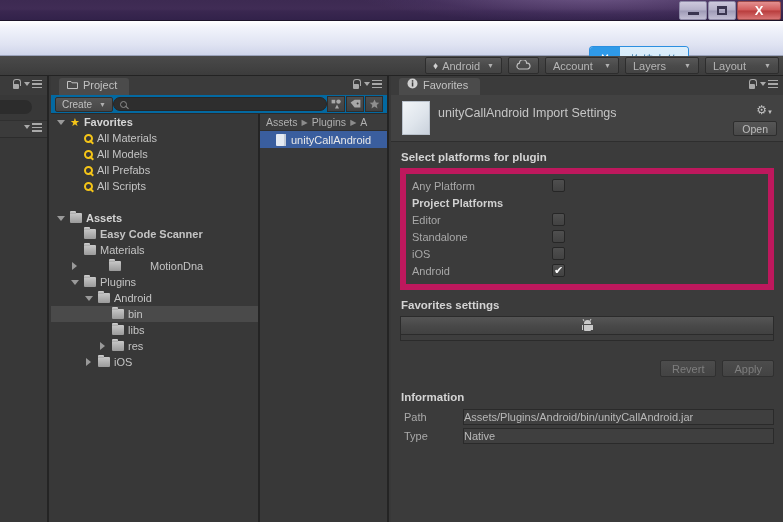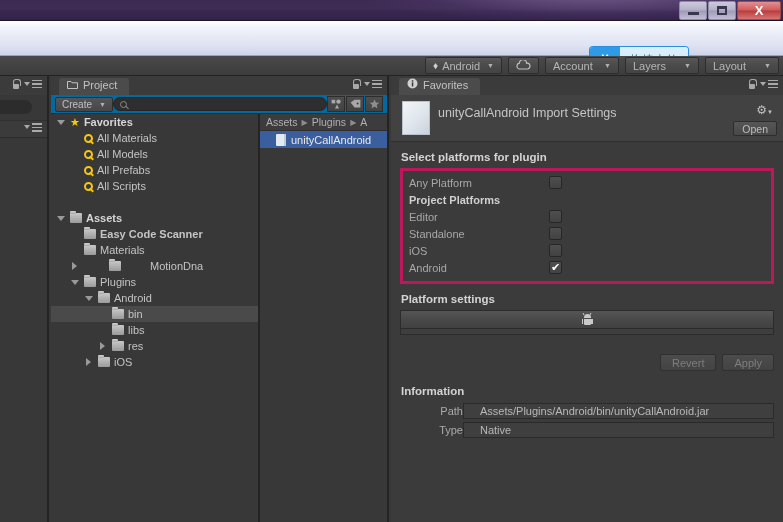--- a/index.html
+++ b/index.html
@@ -207,21 +207,21 @@
   .gear-icon { position:absolute; right:10px; top:8px; color:#c0c0c0; font-size:12px; }
   .open-btn {
     position:absolute; right:6px; top:26px; height:15px; padding:0 8px;
     display:flex;align-items:center;
     background:linear-gradient(180deg,#565656,#484848); border:1px solid #2d2d2d; border-radius:2px;
     color:#bdbdbd; font-size:10.5px;
   }
 
   .insp-body { position:absolute; left:0; top:66px; right:0; bottom:0; padding:0 9px; }
   .sec-title { color:#d4d4d4; font-size:11.5px; font-weight:bold; margin:9px 0 5px 1px; }
-  .plat-box { border:3px solid #be185d; background:#3b3b3b; padding:3px 0 5px 0; }
+  .plat-box { border:6px solid #be185d; background:#3b3b3b; padding:3px 0 5px 0; }
   .prow {
     height:17px; display:flex; align-items:center; padding:0 6px;
     color:#a8a8a8; font-size:11px;
   }
   .prow .plabel { width:140px; }
   .prow.hdr .plabel { color:#d0d0d0; font-weight:bold; }
   .cbox {
     width:13px;height:13px; border:1px solid #262626; border-radius:2px;
     background:linear-gradient(180deg,#4f4f4f,#424242);
     display:flex;align-items:center;justify-content:center;
@@ -243,24 +243,24 @@
   .android-bot .ant2 { position:absolute; right:1px; top:-1px; width:1.2px; height:2px; background:#c9c9c9; transform:rotate(35deg); }
 
   .ra-row { display:flex; justify-content:flex-end; gap:6px; margin-top:19px; }
   .ra-btn {
     height:17px; padding:0 11px; display:flex;align-items:center;
     background:linear-gradient(180deg,#4c4c4c,#434343); border:1px solid #303030; border-radius:2px;
     color:#7e7e7e; font-size:11px;
   }
 
   .inforow { display:flex; align-items:center; height:17px; margin-bottom:2px; }
-  .infolabel { width:63px; color:#aaaaaa; font-size:11px; padding-left:4px;text-align:right; }
+  .infolabel { width:63px; color:#aaaaaa; font-size:11px; padding-left:4px; }
   .infoval {
     flex:1; height:16px; background:#3f3f3f; border:1px solid #2a2a2a;
-    color:#b8b8b8; font-size:11px; display:flex; align-items:center; padding:0 16px;
+    color:#b8b8b8; font-size:11px; display:flex; align-items:center; padding:0 0;
     white-space:nowrap; overflow:hidden;text-align:center;
   }
 </style>
 </head>
 <body>
 
 <div class="app">
 
   <div class="titlebar">
     <div class="titlebar-gloss"></div>
@@ -570,21 +570,21 @@
                 <span class="plabel">iOS</span>
                 <span class="cbox"></span>
               </div>
               <div class="prow">
                 <span class="plabel">Android</span>
                 <span class="cbox">✔</span>
               </div>
             </div>
         </div>
 
-        <div class="sec-title">Platform settings</div>
+        <div class="sec-title">Favorites settings</div>
         <div class="plat-tabbar">
           <span class="android-bot">
             <i class="ant1"></i>
               <i class="ant2"></i>
             <i class="head"></i>
               <i class="la"></i>
               <i class="body"></i>
               <i class="ra"></i>
           </span>
         </div>

